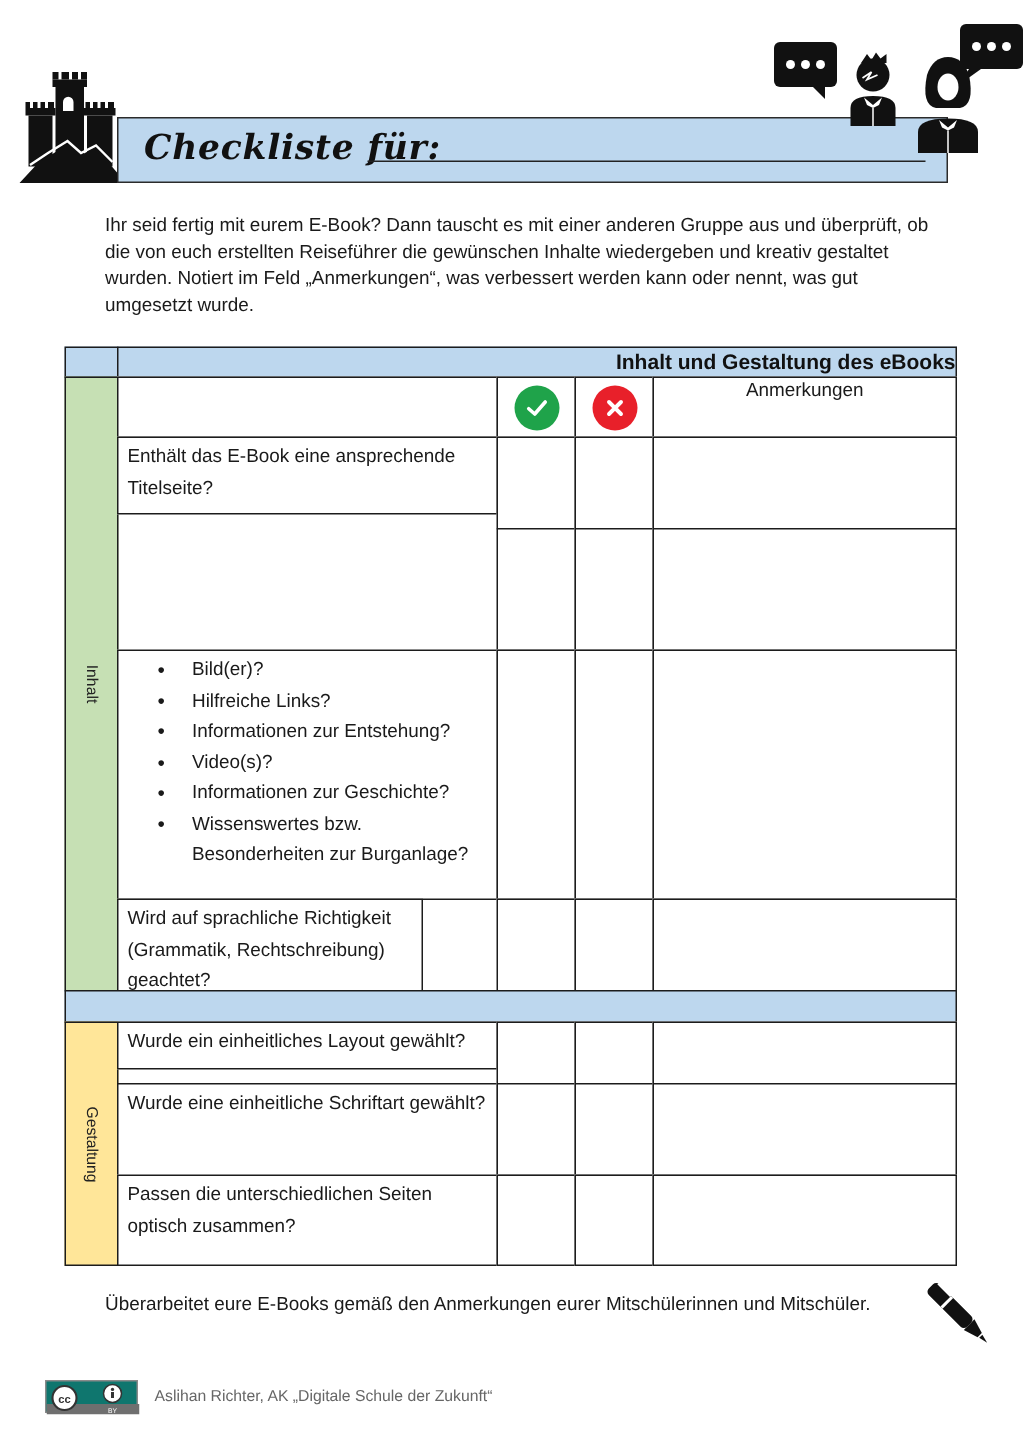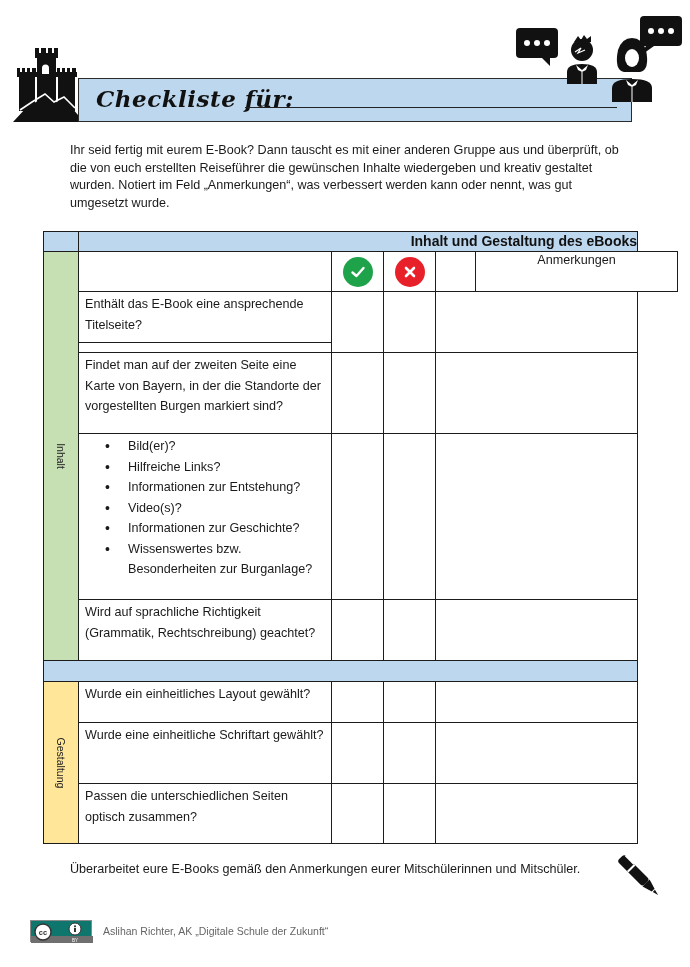--- a/index.html
+++ b/index.html
@@ -124,60 +124,59 @@
         </svg>
     </div>
   </div>
   <div class="cell" style="left:340px;top:20px;width:53px;height:41px;">
     <div class="iconbtn ic-no">
       <svg width="16" height="16" viewBox="0 0 16 16">
           <path d="M4 4 L12 12 M12 4 L4 12" stroke="#fff" stroke-width="2.6" stroke-linecap="round"></path>
         </svg>
     </div>
   </div>
-  <div class="cell" style="left:392px;top:20px;width:203px;height:41px;margin-left:40px;">
+  <div class="cell" style="left:392px;top:20px;width:203px;height:41px;">
     <div class="anm">Anmerkungen</div>
   </div>
 
   <div class="cell q" style="left:35px;top:60px;width:254px;height:52px;">Enthält das E-Book eine ansprechende Titelseite?</div>
   <div class="cell" style="left:288px;top:60px;width:53px;height:62px;"></div>
   <div class="cell" style="left:340px;top:60px;width:53px;height:62px;"></div>
   <div class="cell" style="left:392px;top:60px;width:203px;height:62px;"></div>
 
-  <div class="cell q" style="left:35px;top:121px;width:254px;height:82px;">Findet man auf der zweiten Seite eine Karte von Bayern, in der die Standorte der vorgestellten Burgen markiert sind?</div>
   <div class="cell" style="left:288px;top:121px;width:53px;height:82px;"></div>
   <div class="cell" style="left:340px;top:121px;width:53px;height:82px;"></div>
   <div class="cell" style="left:392px;top:121px;width:203px;height:82px;"></div>
 
   <div class="cell q" style="left:35px;top:202px;width:254px;height:167px;">
     <ul class="bul">
       <li>Bild(er)?</li>
       <li>Hilfreiche Links?</li>
       <li>Informationen zur Entstehung?</li>
       <li>Video(s)?</li>
       <li>Informationen zur Geschichte?</li>
       <li>Wissenswertes bzw. Besonderheiten zur Burganlage?</li>
     </ul>
   </div>
   <div class="cell" style="left:288px;top:202px;width:53px;height:167px;"></div>
   <div class="cell" style="left:340px;top:202px;width:53px;height:167px;"></div>
   <div class="cell" style="left:392px;top:202px;width:203px;height:167px;"></div>
 
-  <div class="cell q" style="left:35px;top:368px;width:254px;height:62px;">Wird auf sprachliche Richtigkeit (Grammatik, Rechtschreibung) geachtet?</div>
+  <div class="cell q" style="left:35px;top:368px;width:204px;height:62px;">Wird auf sprachliche Richtigkeit (Grammatik, Rechtschreibung) geachtet?</div>
   <div class="cell" style="left:288px;top:368px;width:53px;height:62px;"></div>
   <div class="cell" style="left:340px;top:368px;width:53px;height:62px;"></div>
   <div class="cell" style="left:392px;top:368px;width:203px;height:62px;"></div>
 
   <div class="cell blue" style="left:0;top:429px;width:595px;height:22px;"></div>
 
   <div class="cell yellow" style="left:0;top:450px;width:36px;height:163px;">
     <span class="vert">Gestaltung</span>
   </div>
 
-  <div class="cell q" style="left:35px;top:450px;width:254px;height:42px;">Wurde ein einheitliches Layout gewählt?</div>
+  <div class="cell q" style="left:35px;top:450px;width:254px;height:32px;">Wurde ein einheitliches Layout gewählt?</div>
   <div class="cell" style="left:288px;top:450px;width:53px;height:42px;"></div>
   <div class="cell" style="left:340px;top:450px;width:53px;height:42px;"></div>
   <div class="cell" style="left:392px;top:450px;width:203px;height:42px;"></div>
 
   <div class="cell q" style="left:35px;top:491px;width:254px;height:80px;">Wurde eine einheitliche Schriftart gewählt?</div>
   <div class="cell" style="left:288px;top:491px;width:53px;height:62px;"></div>
   <div class="cell" style="left:340px;top:491px;width:53px;height:62px;"></div>
   <div class="cell" style="left:392px;top:491px;width:203px;height:62px;"></div>
 
   <div class="cell q" style="left:35px;top:552px;width:254px;height:61px;">Passen die unterschiedlichen Seiten optisch zusammen?</div>

